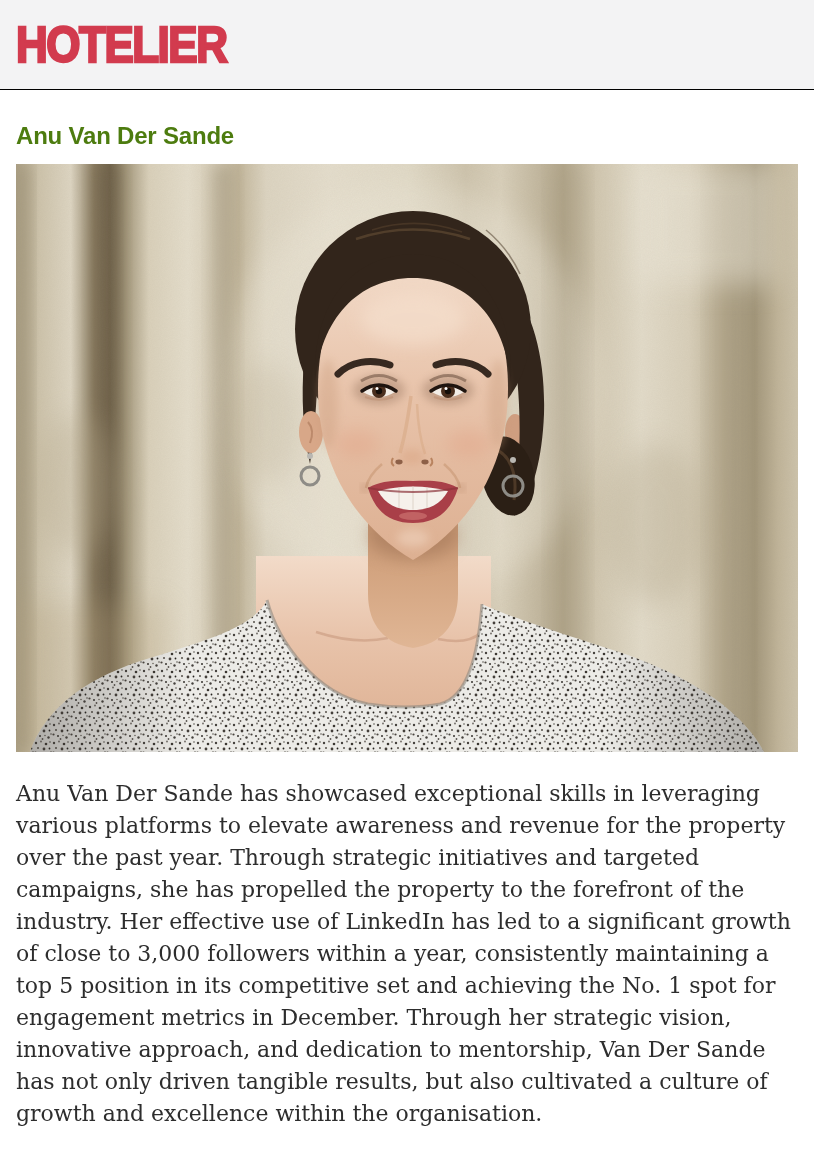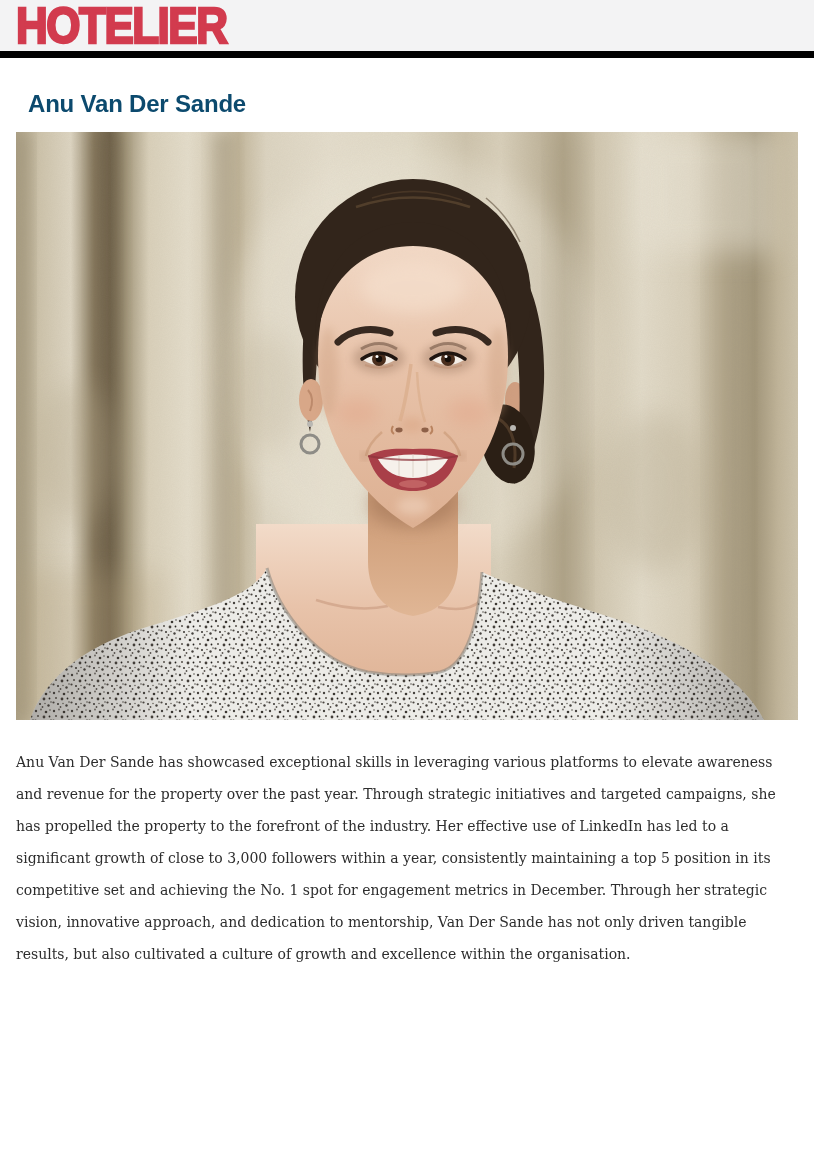--- a/index.html
+++ b/index.html
@@ -1,38 +1,38 @@
 <!DOCTYPE html>
 <html><head>
 <meta charset="utf-8">
 <title>Hotelier — Anu Van Der Sande</title>
 <style>
   html,body{margin:0;padding:0;background:#ffffff;}
   body{width:814px;font-family:"Liberation Sans",sans-serif;}
   .masthead{
-    height:58px;background:#f3f3f4;border-bottom:7px solid #000000;
+    height:90px;background:#f3f3f4;border-bottom:1px solid #000000;
     display:flex;align-items:center;padding:0 16px;box-sizing:border-box;
   }
   .logo{
     font-family:"Liberation Sans",sans-serif;font-weight:900;font-size:44px;
     letter-spacing:-1.5px;color:#d23b4e;-webkit-text-stroke:2.2px #d23b4e;
     display:inline-block;transform:scale(1.0,1.12);transform-origin:left center;
     text-decoration:none;line-height:1;
   }
   main{padding:0 16px 34px;}
   h1{
-    margin:29px 12px 0;font-weight:700;font-size:24px;line-height:33px;
-    letter-spacing:-0.2px;color:#0c4a6e;
+    margin:29px 0 0;font-weight:700;font-size:24px;line-height:33px;
+    letter-spacing:-0.2px;color:#4d7c0f;
   }
   h1 span{display:block;}
   figure.photo{margin:12px 0 0;line-height:0;width:782px;}
   figure.photo svg{display:block;width:782px;height:588px;}
   p.body-text{
     margin:26px 0 0;max-width:782px;
-    font-family:"DejaVu Serif",serif;font-size:14px;line-height:32px;color:#2d2d2d;
+    font-family:"DejaVu Serif",serif;font-size:22px;line-height:32px;color:#2d2d2d;
   }
 </style>
 </head>
 <body>
 
 <header class="masthead">
   <a href="#" class="logo">HOTELIER</a>
 </header>
 
 <main>

